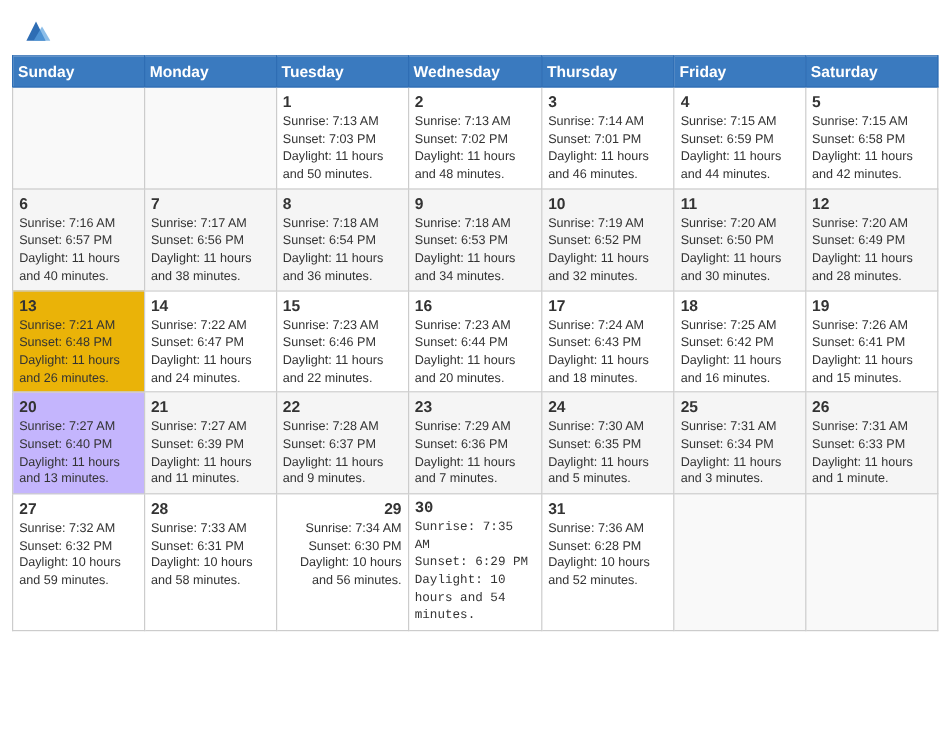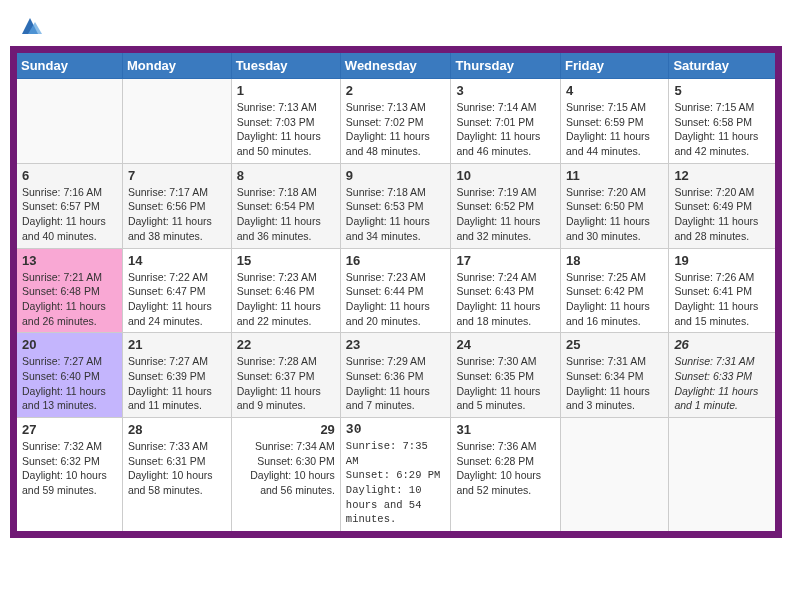--- a/index.html
+++ b/index.html
@@ -51,21 +51,21 @@
       color: #333;
       line-height: 1.1;
     }
     .location {
       font-size: 15px;
       color: #555;
     }
     .calendar {
       width: 100%;
       border-collapse: collapse;
-      border: 7px solid #701a75;
+      border: 1px solid #701a75;
     }
     .calendar th {
       background-color: #3a7abf;
       color: white;
       font-size: 13px;
       font-weight: bold;
       padding: 5px 4px;
       text-align: left;
       border: 1px solid #2e6db4;
     }
@@ -182,21 +182,21 @@
         <td style="background: rgb(245, 245, 245);">
           <span class="day-num">11</span>
           <div class="day-info">Sunrise: 7:20 AM<br>Sunset: 6:50 PM<br>Daylight: 11 hours and 30 minutes.</div>
         </td>
         <td style="background: rgb(245, 245, 245);">
           <span class="day-num">12</span>
           <div class="day-info">Sunrise: 7:20 AM<br>Sunset: 6:49 PM<br>Daylight: 11 hours and 28 minutes.</div>
         </td>
       </tr>
       <tr>
-        <td style="background: #f9a8d4;">
+        <td style="background: #eab308;">
           <span class="day-num">13</span>
           <div class="day-info">Sunrise: 7:21 AM<br>Sunset: 6:48 PM<br>Daylight: 11 hours and 26 minutes.</div>
         </td>
         <td style="background: rgb(255, 255, 255);">
           <span class="day-num">14</span>
           <div class="day-info">Sunrise: 7:22 AM<br>Sunset: 6:47 PM<br>Daylight: 11 hours and 24 minutes.</div>
         </td>
         <td style="background: rgb(255, 255, 255);">
           <span class="day-num">15</span>
           <div class="day-info">Sunrise: 7:23 AM<br>Sunset: 6:46 PM<br>Daylight: 11 hours and 22 minutes.</div>
@@ -236,21 +236,21 @@
           <div class="day-info">Sunrise: 7:29 AM<br>Sunset: 6:36 PM<br>Daylight: 11 hours and 7 minutes.</div>
         </td>
         <td style="background: rgb(245, 245, 245);">
           <span class="day-num">24</span>
           <div class="day-info">Sunrise: 7:30 AM<br>Sunset: 6:35 PM<br>Daylight: 11 hours and 5 minutes.</div>
         </td>
         <td style="background: rgb(245, 245, 245);">
           <span class="day-num">25</span>
           <div class="day-info">Sunrise: 7:31 AM<br>Sunset: 6:34 PM<br>Daylight: 11 hours and 3 minutes.</div>
         </td>
-        <td style="background: rgb(245, 245, 245); font-style: italic;">
+        <td style="background: rgb(245, 245, 245);">
           <span class="day-num">26</span>
           <div class="day-info">Sunrise: 7:31 AM<br>Sunset: 6:33 PM<br>Daylight: 11 hours and 1 minute.</div>
         </td>
       </tr>
       <tr>
         <td style="background: rgb(255, 255, 255);">
           <span class="day-num">27</span>
           <div class="day-info">Sunrise: 7:32 AM<br>Sunset: 6:32 PM<br>Daylight: 10 hours and 59 minutes.</div>
         </td>
         <td style="background: rgb(255, 255, 255);">

